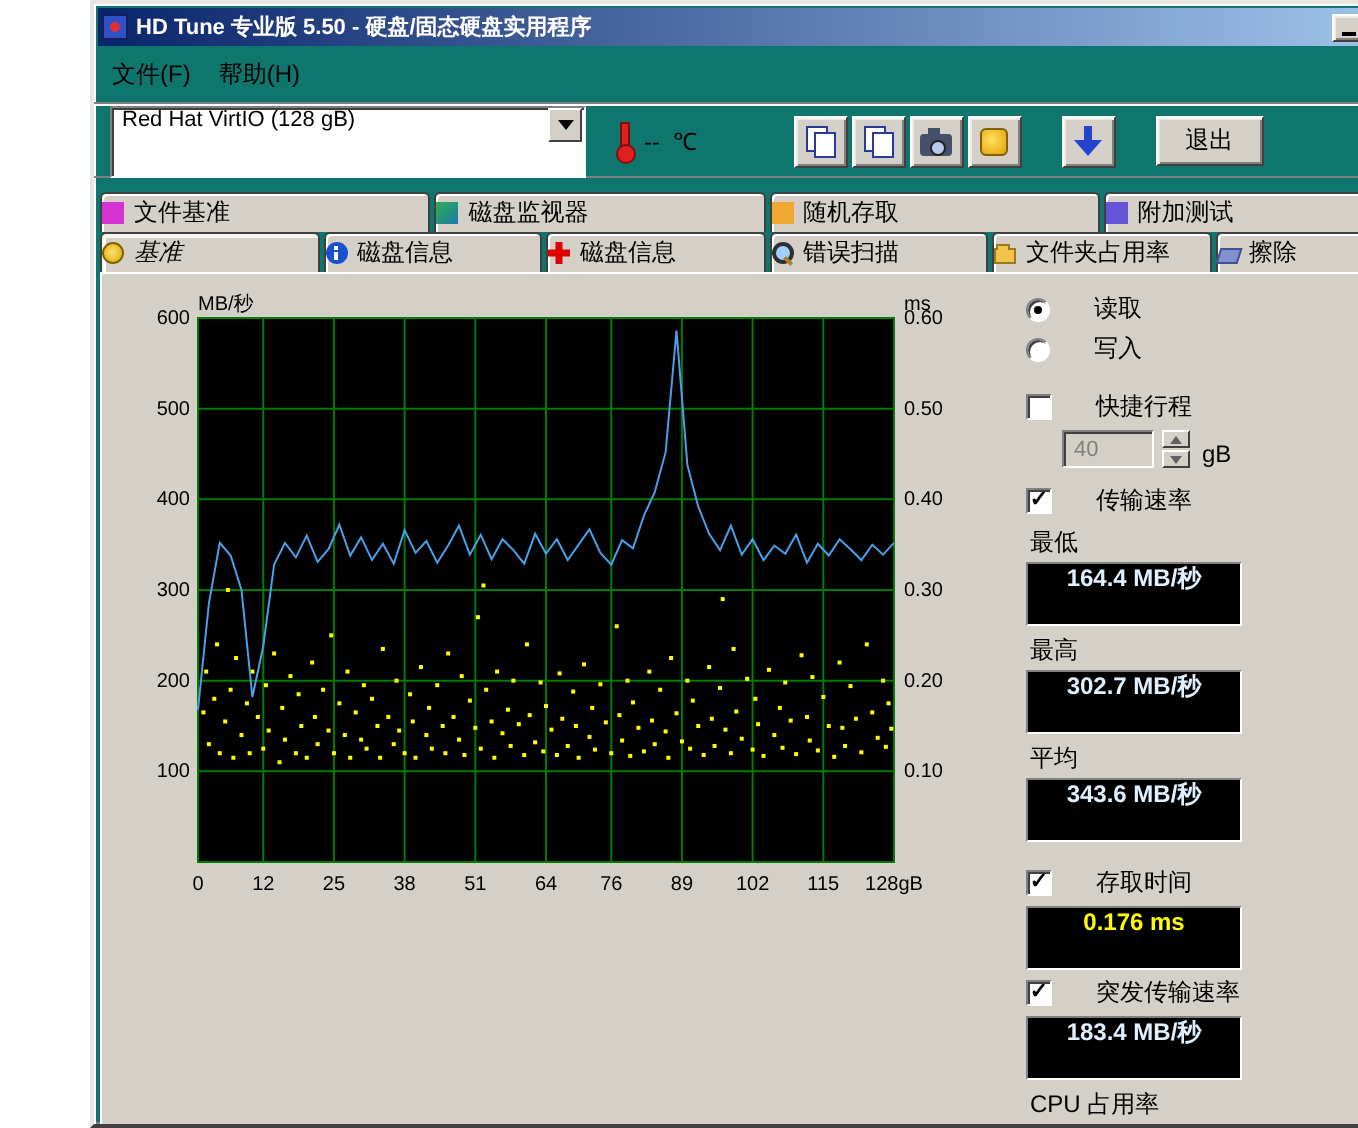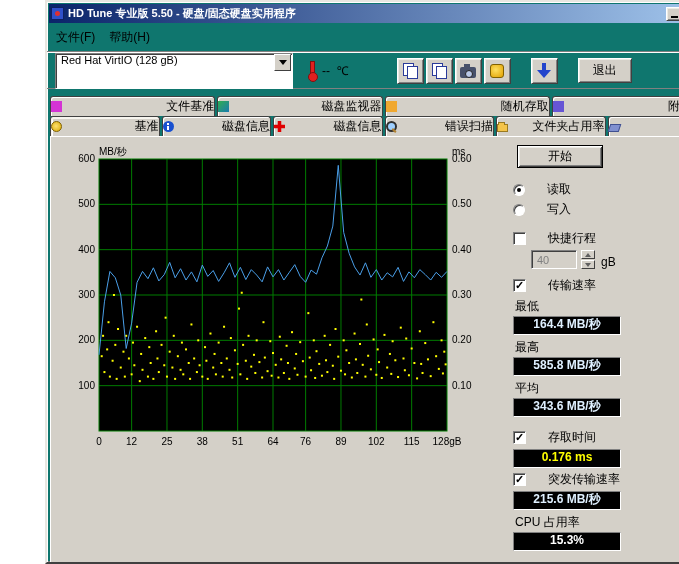--- a/index.html
+++ b/index.html
@@ -78,24 +78,24 @@
     border: 1px solid; border-color: #fff #404040 #404040 #fff;
     box-shadow: inset 1px 1px 0 #ecebe5, inset -1px -1px 0 #808080;
   }
   
   .tabs { display: flex; padding: 0 3px; }
   .tabs1 { margin-top: 7px; }
   .tab {
     flex: 1; height: 20px; margin-right: 2px; background: #d4d0c8;
     border: 1px solid #404040; border-bottom: none; border-radius: 3px 3px 0 0;
     box-shadow: inset 1px 1px 0 #fff;
-    display: flex; align-items: center; justify-content: space-between; gap: 5px;
+    display: flex; align-items: center; justify-content: flex-start; gap: 5px;
     font-size: 12px; white-space: nowrap; cursor: default;
   }
-  .tab.active { box-shadow: inset 1px 2px 0 #f6f4ee, inset 2px 0 0 #fff; font-weight: normal; }
+  .tab.active { box-shadow: inset 1px 2px 0 #f6f4ee, inset 2px 0 0 #fff; font-weight: normal; font-style: italic; }
   .tic { width: 11px; height: 11px; display: inline-block; flex: 0 0 auto; }
   .tic-fbench { background: #d433d4; }
   .tic-monitor { background: linear-gradient(135deg, #2fae4f, #1a7ab0); }
   .tic-aam { background: #3050e0; clip-path: polygon(0 35%, 38% 35%, 78% 4%, 78% 96%, 38% 65%, 0 65%); }
   .tic-random { background: #f0a830; }
   .tic-extra { background: #6655d5; }
   .tic-bench { background: radial-gradient(circle at 45% 45%, #ffe070, #d8a800); border: 1px solid #806000; border-radius: 50%; }
   .tic-info { background: #1850d0; border-radius: 50%; position: relative; }
   .tic-info::before { content: ""; position: absolute; left: 4.5px; top: 2px; width: 2px; height: 2px; background: #fff; }
   .tic-info::after { content: ""; position: absolute; left: 4.5px; top: 5px; width: 2px; height: 4px; background: #fff; }
@@ -146,21 +146,21 @@
   .spin-btns { display: flex; flex-direction: column; gap: 1px; margin-left: -2px; }
   .spin-btn {
     width: 14px; height: 9px; background: #d4d0c8;
     border: 1px solid; border-color: #fff #404040 #404040 #fff;
     display: flex; align-items: center; justify-content: center;
   }
   .tri-up-s { width: 0; height: 0; border-left: 3px solid transparent; border-right: 3px solid transparent; border-bottom: 4px solid #606060; }
   .tri-down-s { width: 0; height: 0; border-left: 3px solid transparent; border-right: 3px solid transparent; border-top: 4px solid #606060; }
   .sec-label { margin: 4px 0 1px 2px; }
   .valbox {
-    width: 108px; height: 19px; background: #000; margin: 1px 0 3px 0;
+    width: 108px; height: 32px; background: #000; margin: 1px 0 3px 0;
     border: 1px solid; border-color: #808080 #fff #fff #808080;
     font-size: 12px; font-weight: bold; text-align: center; line-height: 15px;
     font-family: "Liberation Sans", sans-serif;
   }
   .v-rate { color: #dff0ff; }
   .v-access { color: #ffff00; }
   .v-cpu { color: #ffffff; }
   .gap6 { height: 6px; }
 </style>
 </head>
@@ -474,21 +474,20 @@
           <text x="281.96875" y="300" text-anchor="middle" class="tick-label">89</text>
           <text x="317.3125" y="300" text-anchor="middle" class="tick-label">102</text>
           <text x="352.65625" y="300" text-anchor="middle" class="tick-label">115</text>
           <text x="388" y="300" text-anchor="middle" class="tick-label">128gB</text>
           <text x="40" y="10" class="tick-label">MB/秒</text>
           <text x="393" y="10" class="tick-label">ms</text>
         </svg>
     </div>
 
     <div class="side-panel">
-      <button class="start-btn">开始</button>
 
       <div class="opt-row">
         <span class="radio on"></span>
         <span>读取</span>
       </div>
       <div class="opt-row">
         <span class="radio"></span>
         <span>写入</span>
       </div>
 
@@ -513,37 +512,37 @@
 
       <div class="opt-row">
         <span class="cb">✓</span>
         <span>传输速率</span>
       </div>
 
       <div class="sec-label">最低</div>
       <div class="valbox v-rate">164.4 MB/秒</div>
 
       <div class="sec-label">最高</div>
-      <div class="valbox v-rate">585.8 MB/秒</div>
+      <div class="valbox v-rate">302.7 MB/秒</div>
 
       <div class="sec-label">平均</div>
       <div class="valbox v-rate">343.6 MB/秒</div>
 
       <div class="gap6"></div>
 
       <div class="opt-row">
         <span class="cb">✓</span>
         <span>存取时间</span>
       </div>
       <div class="valbox v-access">0.176 ms</div>
 
       <div class="opt-row">
         <span class="cb">✓</span>
         <span>突发传输速率</span>
       </div>
-      <div class="valbox v-rate">215.6 MB/秒</div>
+      <div class="valbox v-rate">183.4 MB/秒</div>
 
       <div class="sec-label">CPU 占用率</div>
       <div class="valbox v-cpu">15.3%</div>
     </div>
   </div>
 
 </div>
 
 </body></html>

